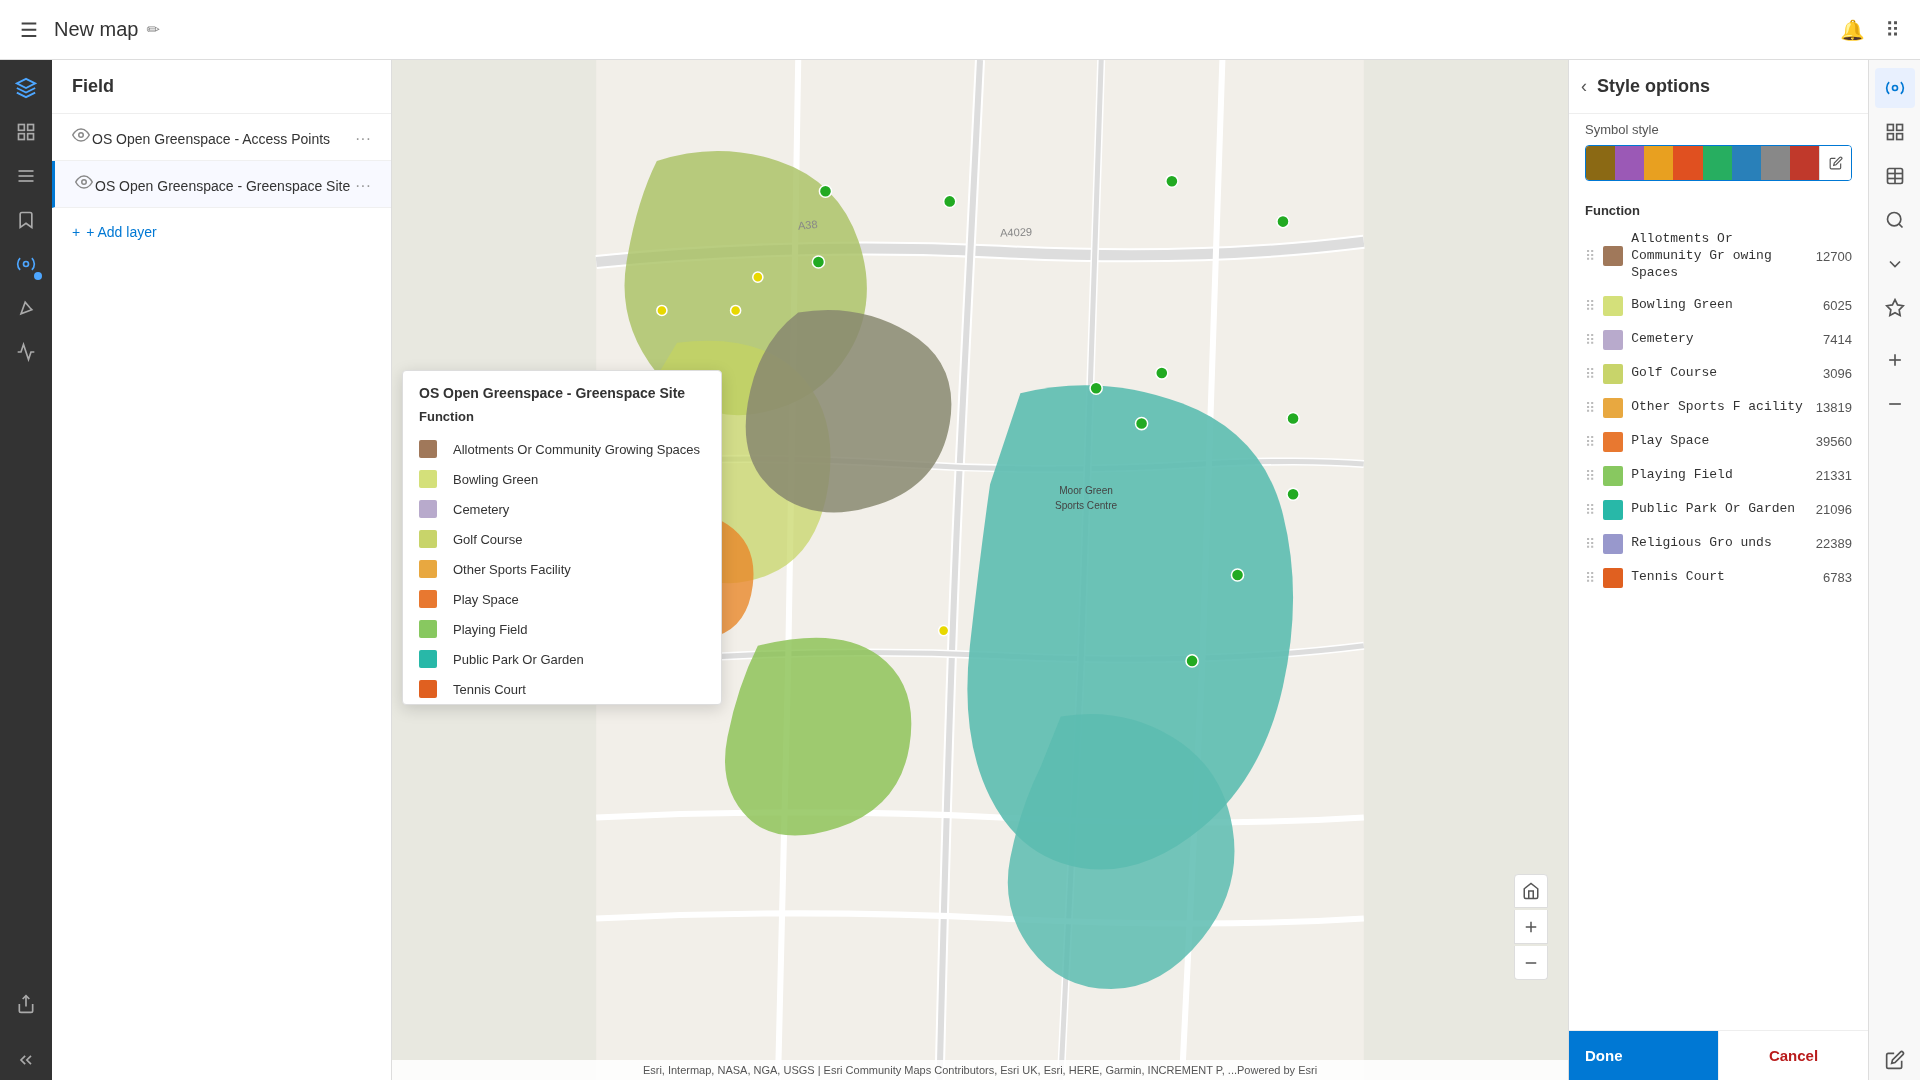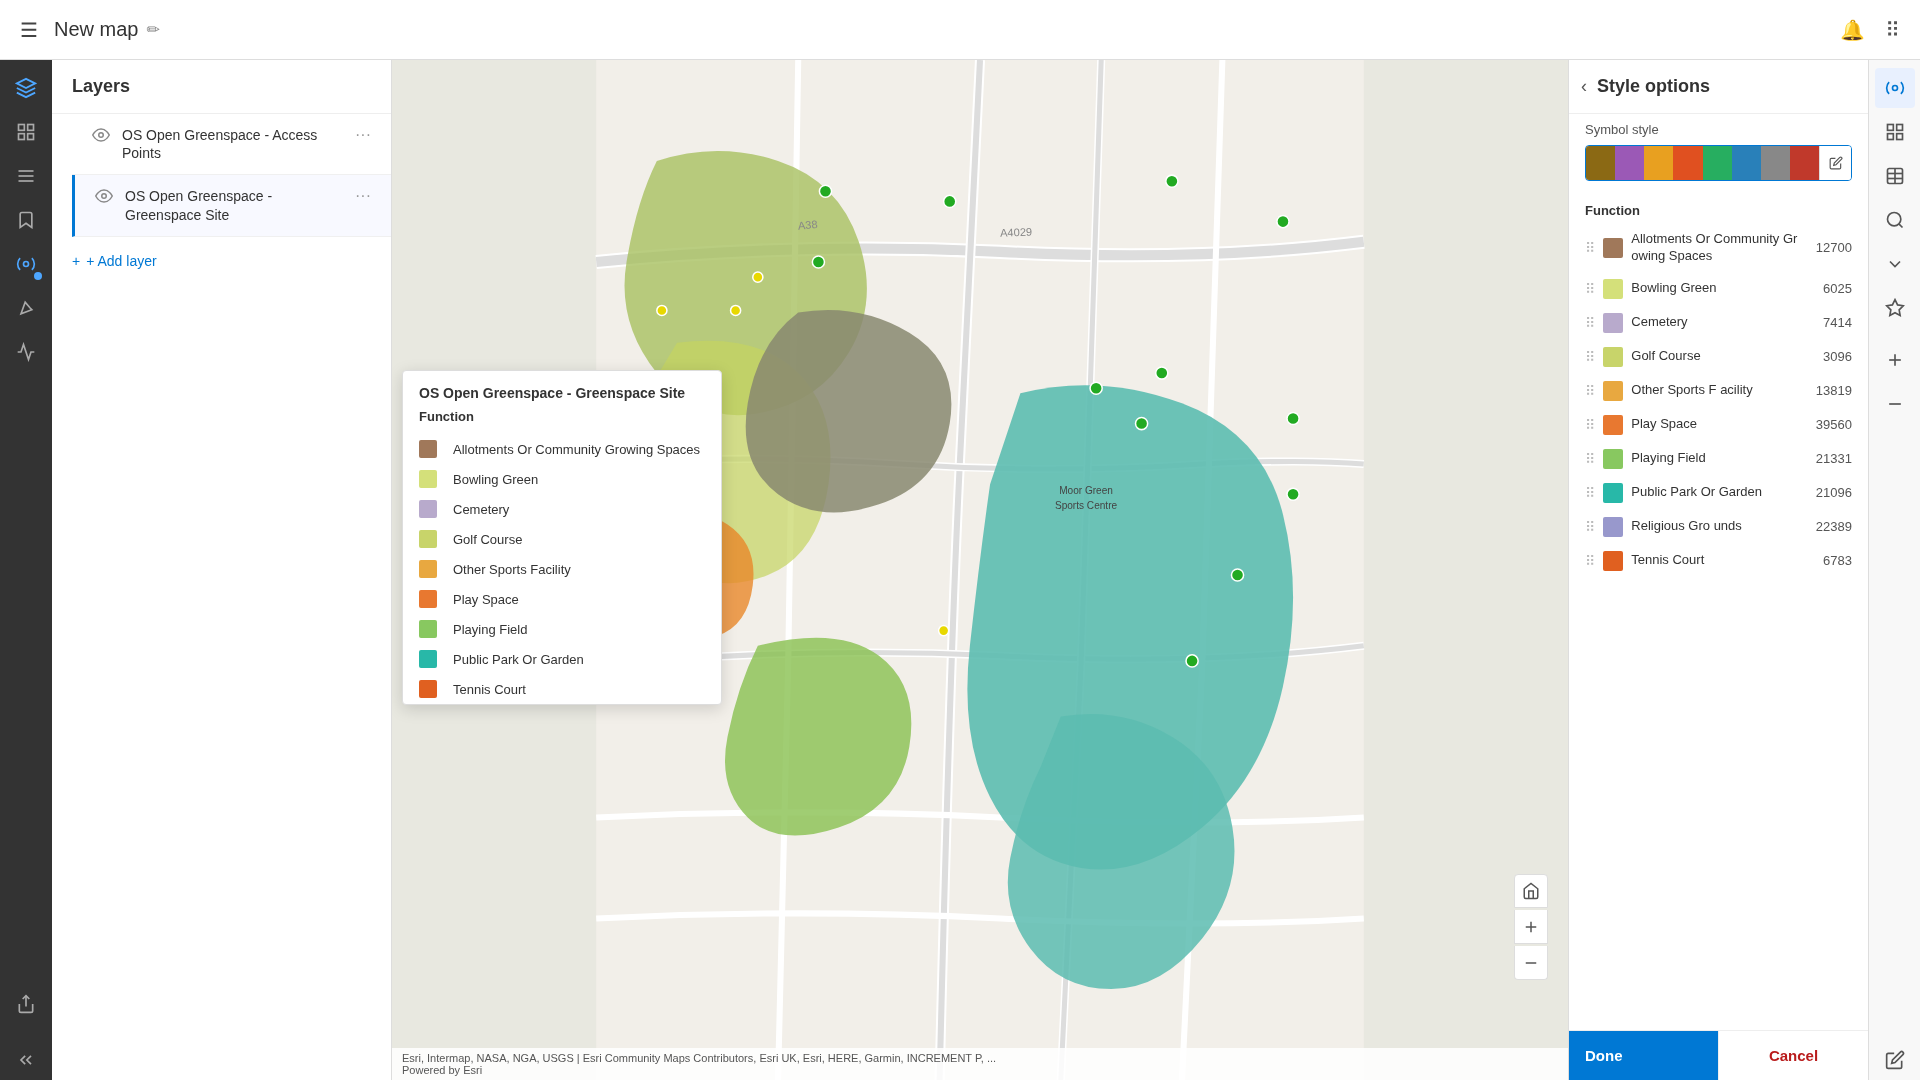--- a/index.html
+++ b/index.html
@@ -78,25 +78,24 @@
     .layers-header {
       padding: 16px 20px;
       font-size: 18px;
       font-weight: 600;
       color: #333;
       border-bottom: 1px solid #eee;
     }
     .layer-item {
       padding: 12px 20px;
       display: flex;
-      align-items: flex-start;
-      gap: 12px;
+      align-items: flex-end;
+      gap: 2px;
       border-bottom: 1px solid #f0f0f0;
       cursor: pointer;
-      margin-left: 20px;
     }
     .layer-item.selected {
       border-left: 3px solid #0078d4;
       background: #f8f9ff;
     }
     .layer-icon { color: #888; font-size: 16px; }
     .layer-name { font-size: 14px; color: #333; flex: 1; line-height: 1.3; }
     .layer-more { color: #999; font-size: 16px; cursor: pointer; }
     .add-layer-btn {
       padding: 16px 20px;
@@ -194,21 +193,20 @@
       position: absolute;
       bottom: 0;
       left: 0;
       right: 0;
       background: rgba(255,255,255,0.85);
       font-size: 11px;
       color: #555;
       padding: 4px 10px;
       display: flex;
       justify-content: center;
-      flex-direction: column;
     }
 
     
     .style-panel {
       width: 300px;
       background: #fff;
       border-left: 1px solid #ddd;
       display: flex;
       flex-direction: column;
       flex-shrink: 0;
@@ -290,21 +288,21 @@
       color: #bbb;
       font-size: 14px;
       cursor: grab;
     }
     .symbol-swatch {
       width: 20px;
       height: 20px;
       border-radius: 2px;
       flex-shrink: 0;
     }
-    .symbol-name { font-size: 13px; color: #333; flex: 1; line-height: 1.3; }
+    .symbol-name { font-size: 13px; color: #333; flex: 1; line-height: 1.3; font-family: Liberation Mono, monospace; }
     .symbol-count { font-size: 13px; color: #555; min-width: 40px; text-align: right; }
 
     
     .right-sidebar {
       width: 52px;
       background: #f8f8f8;
       border-left: 1px solid #ddd;
       display: flex;
       flex-direction: column;
       align-items: center;
@@ -426,21 +424,21 @@
     </div>
     <div class="sidebar-icon-btn">
       <svg width="20" height="20" viewBox="0 0 24 24" fill="none" stroke="#aaa" stroke-width="2">
           <polyline points="11 17 6 12 11 7"></polyline>
           <polyline points="18 17 13 12 18 7"></polyline>
         </svg>
     </div>
   </div>
 
   <div class="layers-panel">
-    <div class="layers-header">Layers</div>
+    <div class="layers-header">Field</div>
 
     <div class="layer-item">
       <span class="layer-icon">
         <svg width="18" height="18" viewBox="0 0 24 24" fill="none" stroke="#888" stroke-width="2">
             <path d="M1 12s4-8 11-8 11 8 11 8-4 8-11 8-11-8-11-8z"></path>
             <circle cx="12" cy="12" r="3"></circle>
           </svg>
       </span>
       <span class="layer-name">OS Open Greenspace - Access Points</span>
       <span class="layer-more">···</span>

